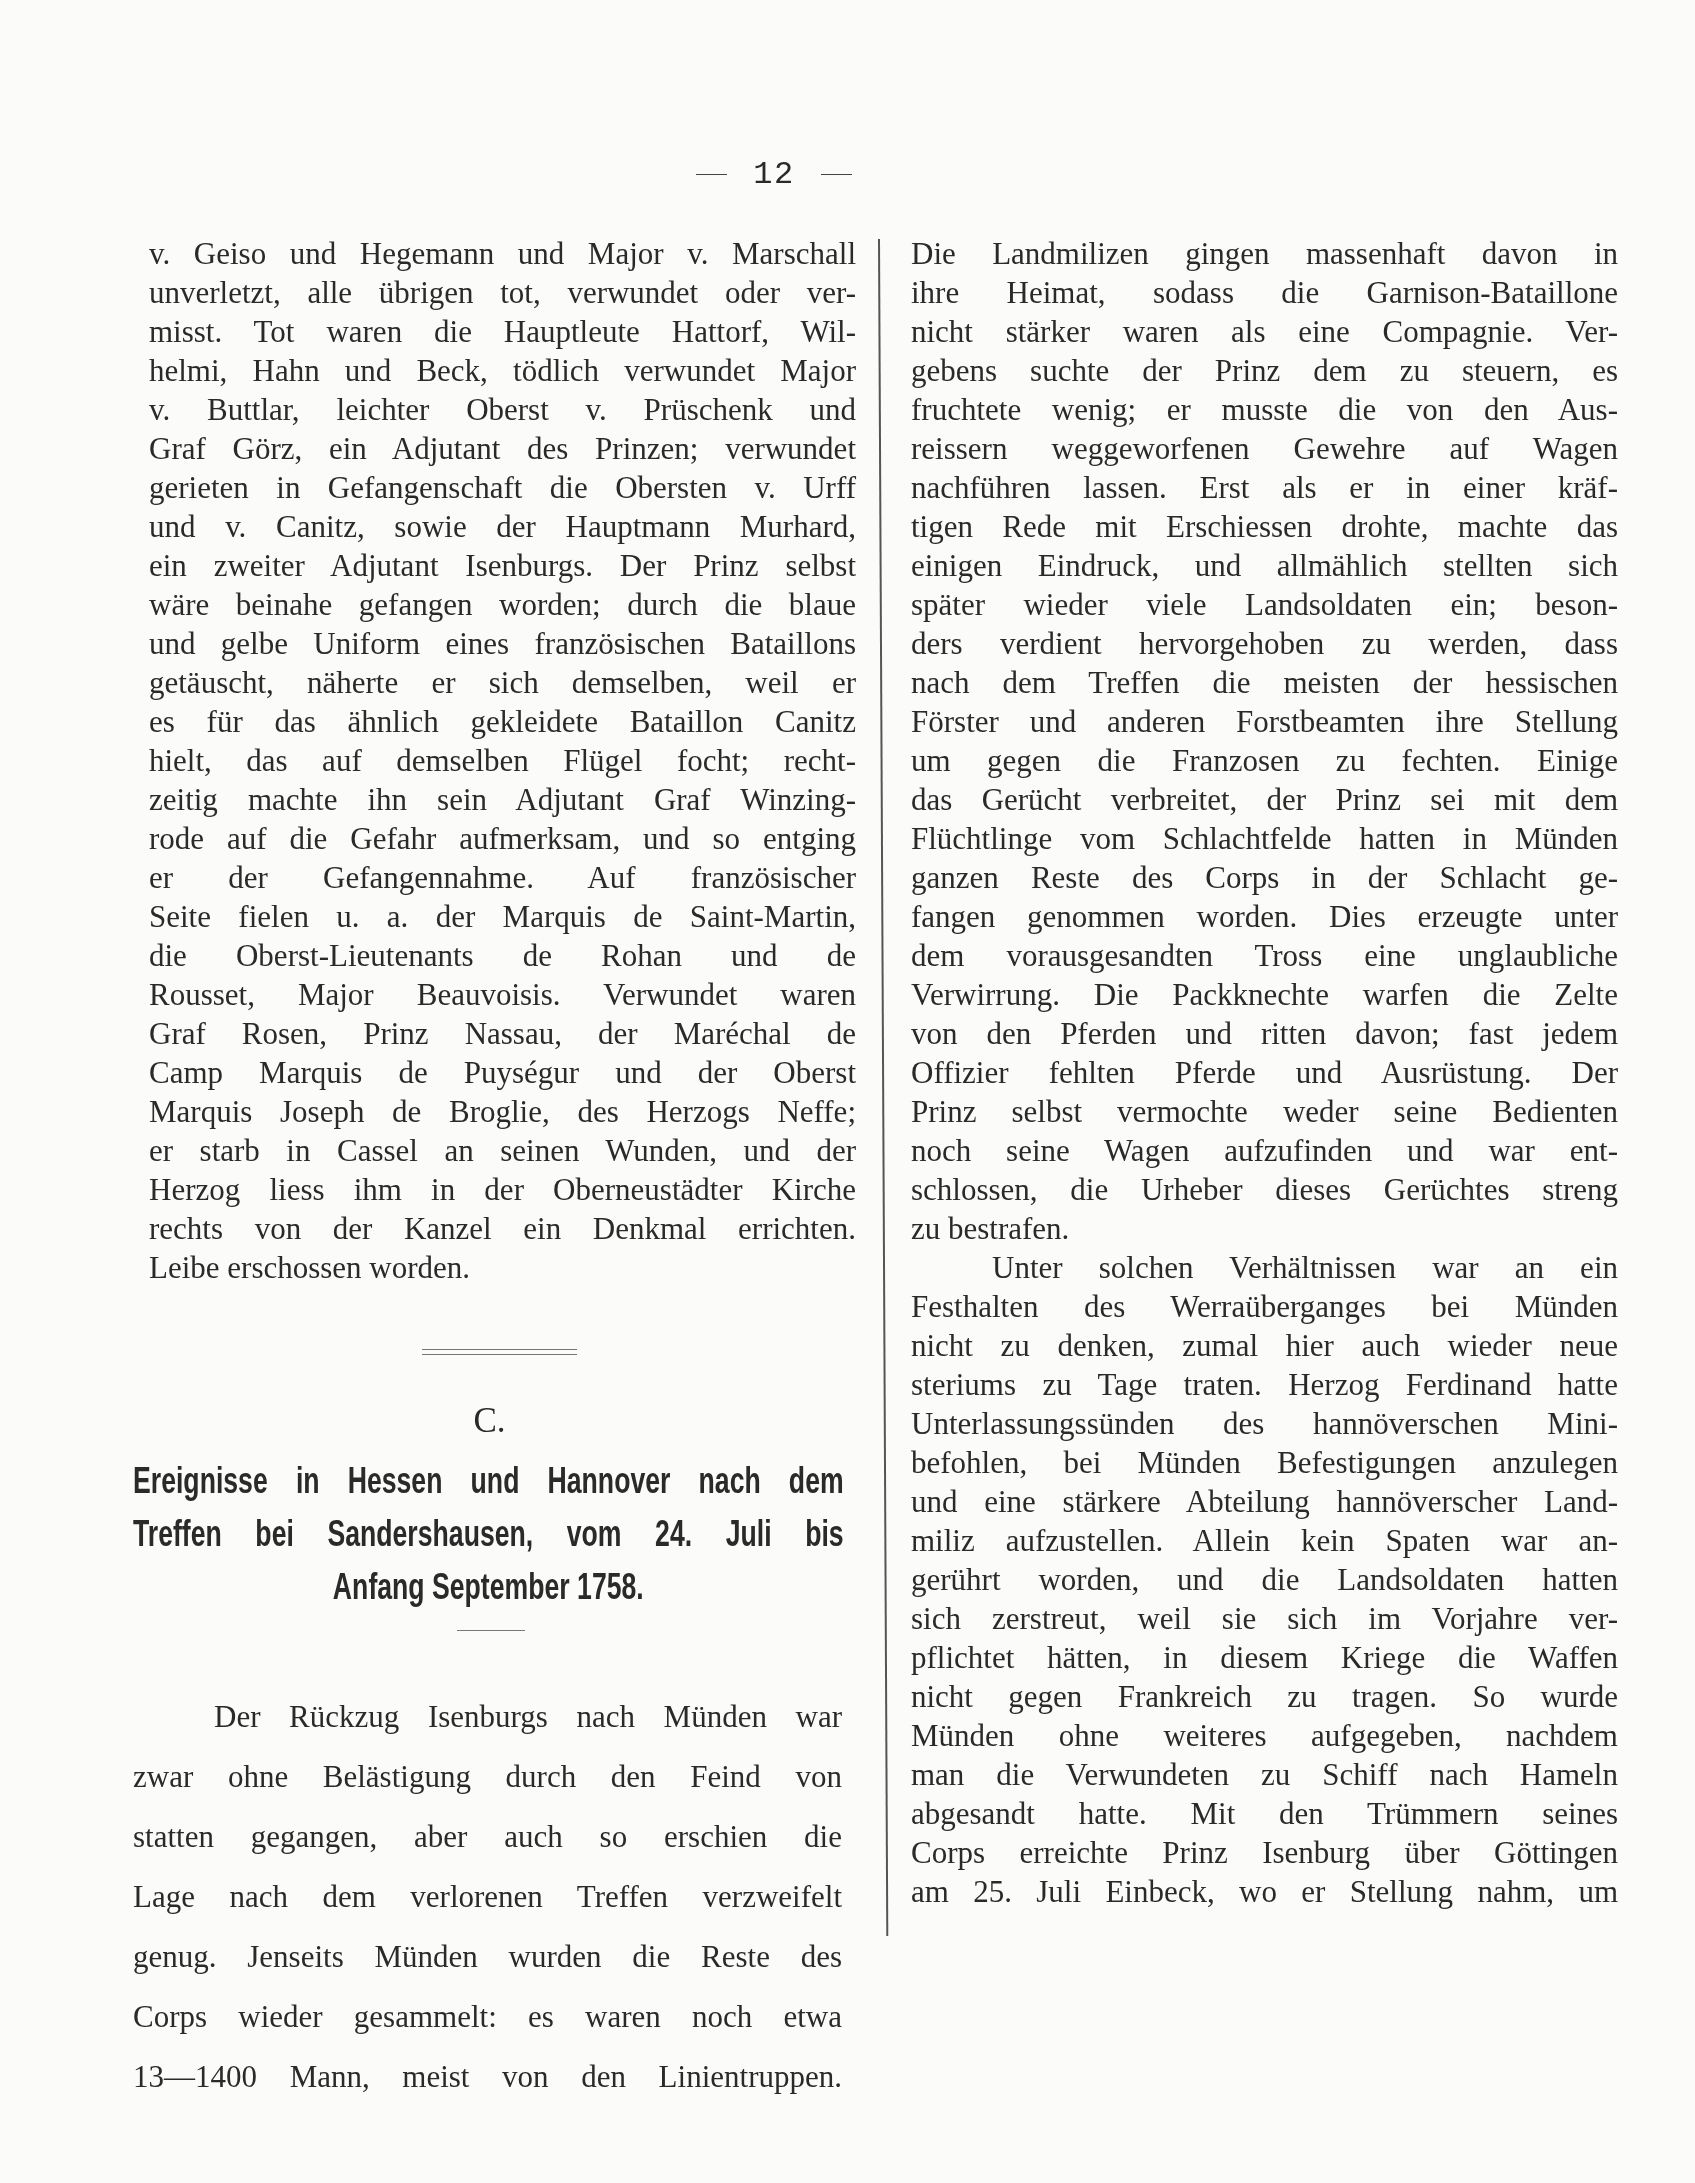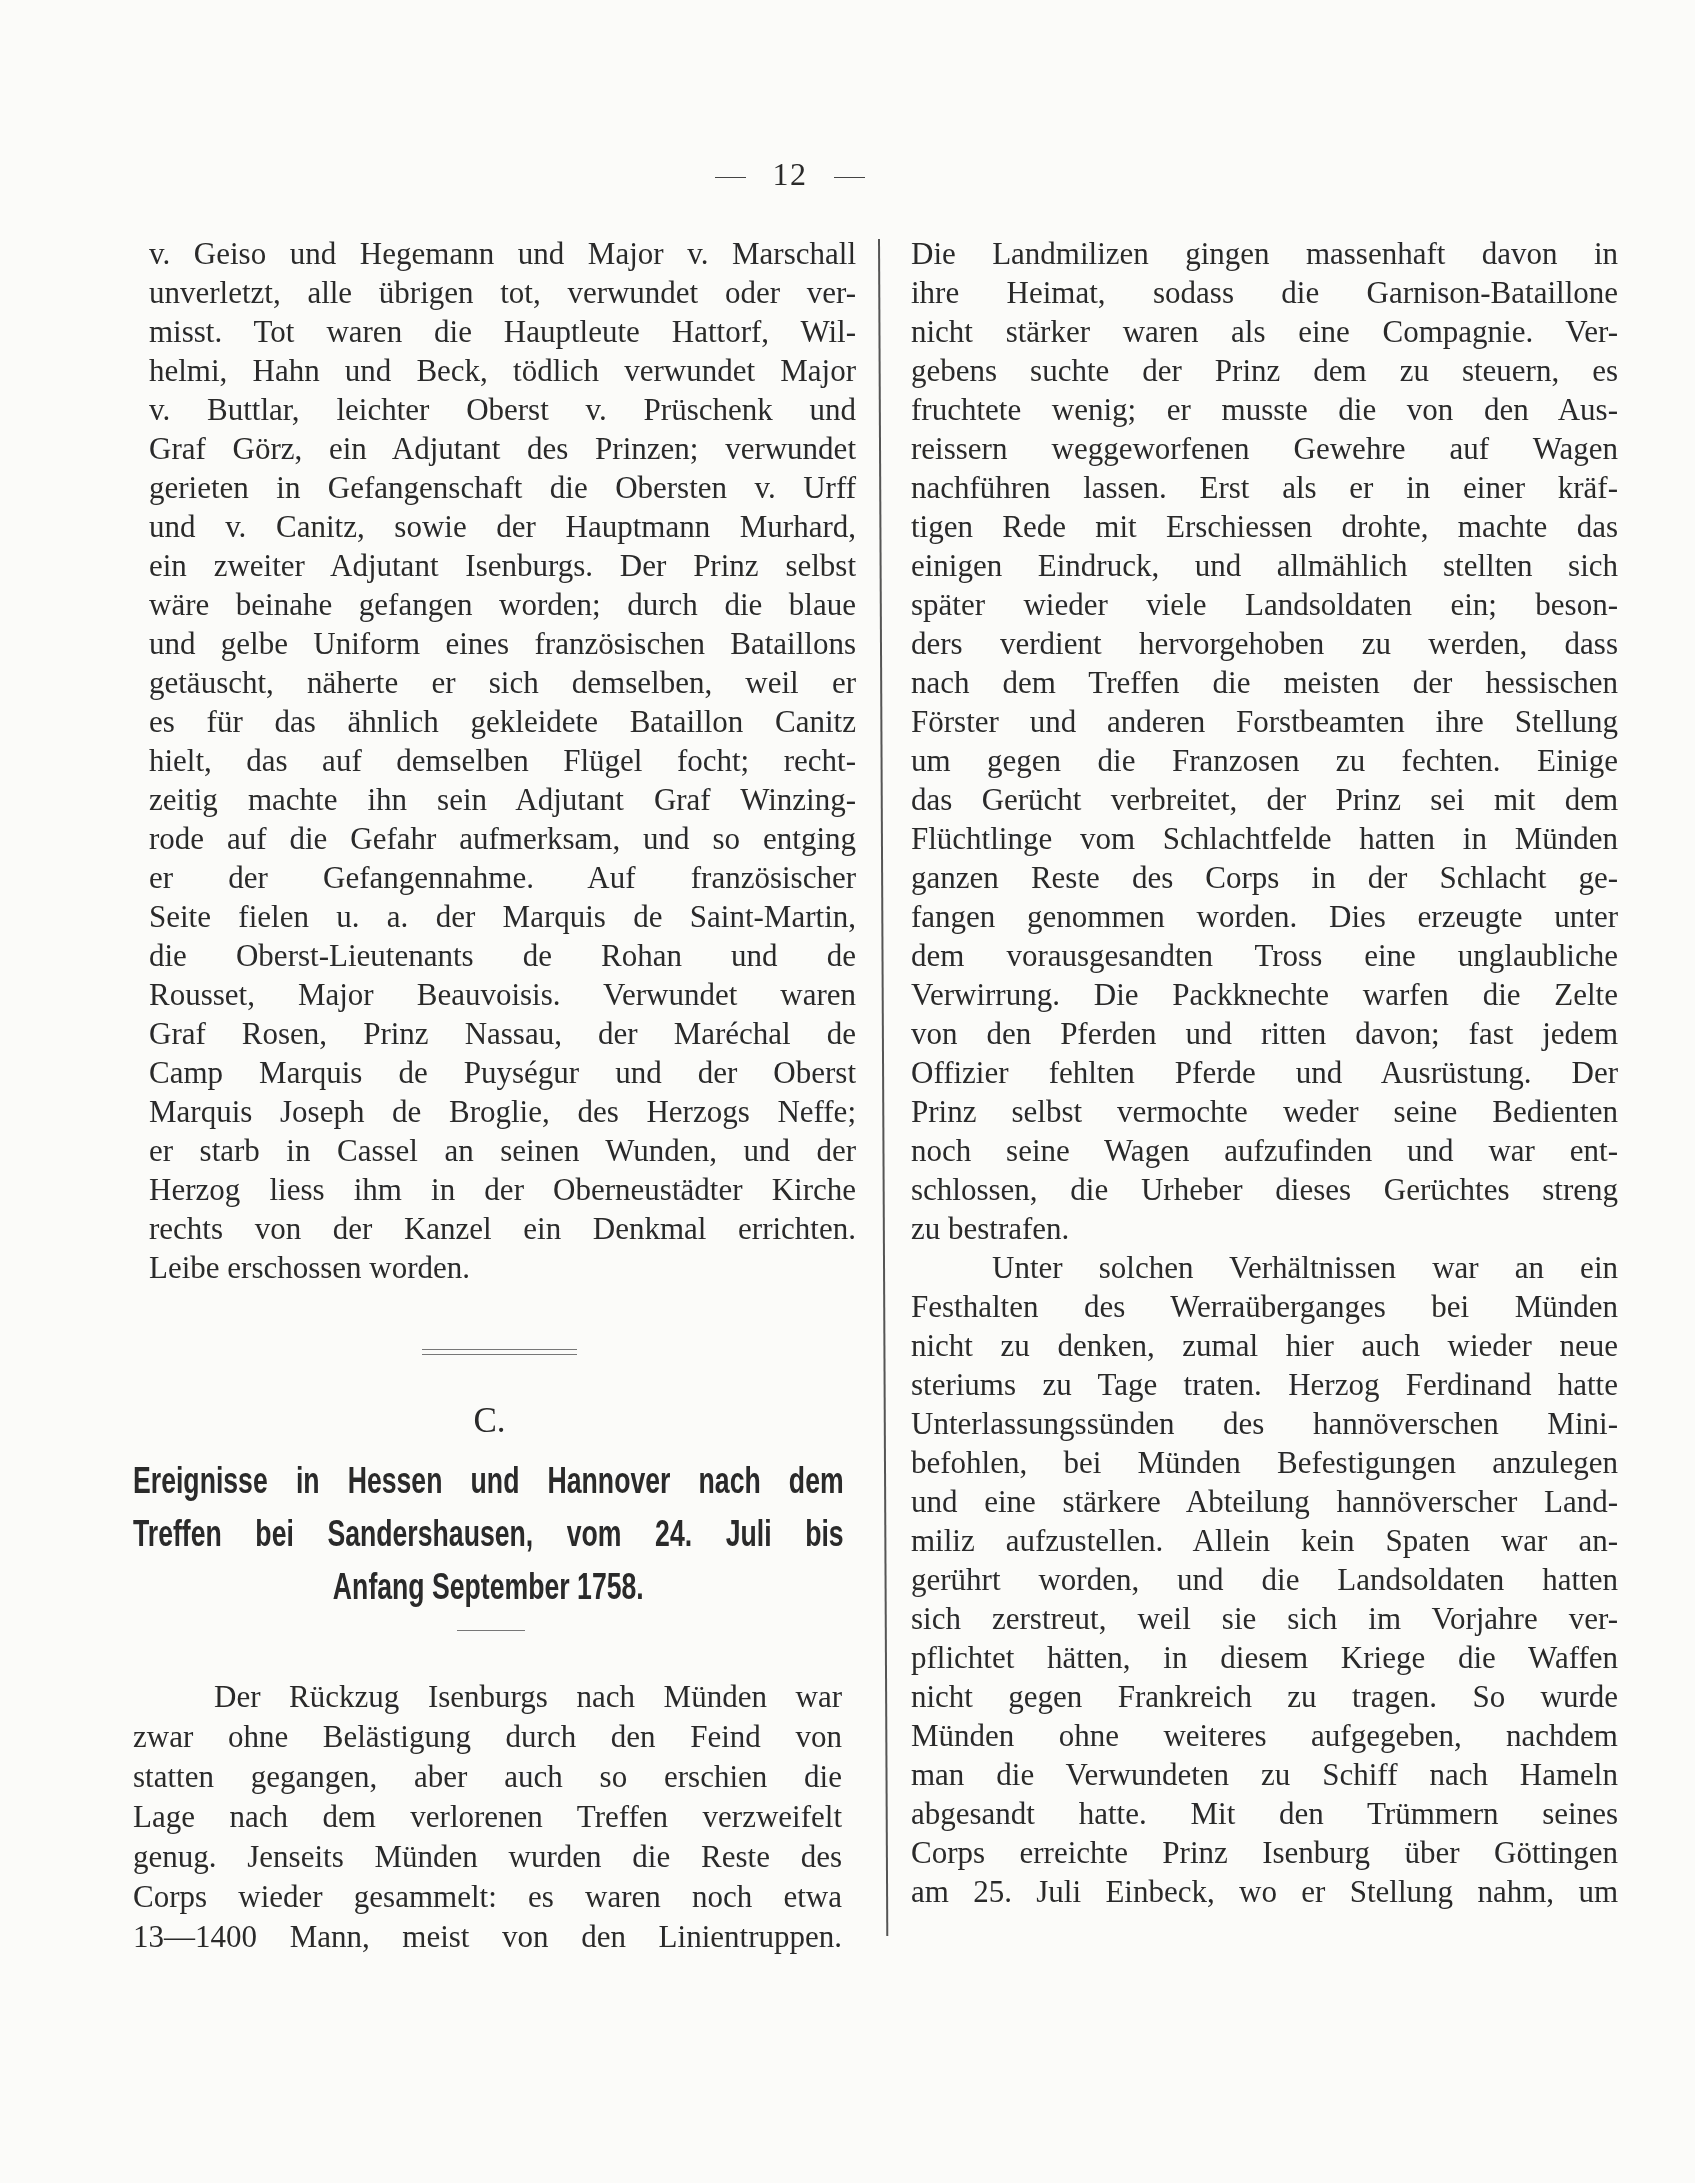--- a/index.html
+++ b/index.html
@@ -7,22 +7,22 @@
       width: 1696px; height: 2183px;
       background: #fbfbf9;
       position: relative;
       overflow: hidden;
       font-family: "DejaVu Serif", "Liberation Serif", serif;
       color: #2a2a2a;
     }
     .page-number {
       position: absolute; top: 156px; left: 0; width: 1548px;
       text-align: center;
-      font-family: Liberation Serif, serif;
-      font-size: 32px; letter-spacing: 1.5px; padding-left: 16px;
+      font-family: Liberation Mono, monospace;
+      font-size: 32px; letter-spacing: 1.5px;
     }
     .page-number .dash { display: inline-block; width: 31px; height: 1.5px; background:#444; vertical-align: middle; margin: 0 26.5px; }
     .column {
       position: absolute;
       font-family: "Liberation Serif", serif;
       font-size: 31px;
       line-height: 39px;
     }
     .col-left { left: 149px; top: 234px; width: 707px; }
     .col-right { left: 911px; top: 234px; width: 707px; }
@@ -51,21 +51,21 @@
       font-size: 37px; line-height: 53px;
       transform: scaleX(0.72); transform-origin: left top;
     }
     .section-heading .hline { display:block; white-space: nowrap; text-align: justify; text-align-last: justify; width: 987px; }
     .section-heading .hline.center { text-align: center; text-align-last: center; }
     .heading-rule {
       position: absolute; left: 457px; top: 1630px; width: 68px; height: 1.1px; background: #777;
     }
     .section-body { position: absolute; left: 133px; top: 1677px; width: 709px;
       font-family: "Liberation Serif", serif; font-size: 31px; line-height: 40px; }
-    .section-body .line { height: 40px; }
+    .section-body .line { height: 40px; margin-top: 20px; }
   </style>
 </head>
 <body>
 
 <div class="page-number">
   <span class="dash"></span><span>12</span><span class="dash"></span>
 </div>
 
 <div class="column col-left">
   <span class="line">v. Geiso und Hegemann und Major v. Marschall</span>

